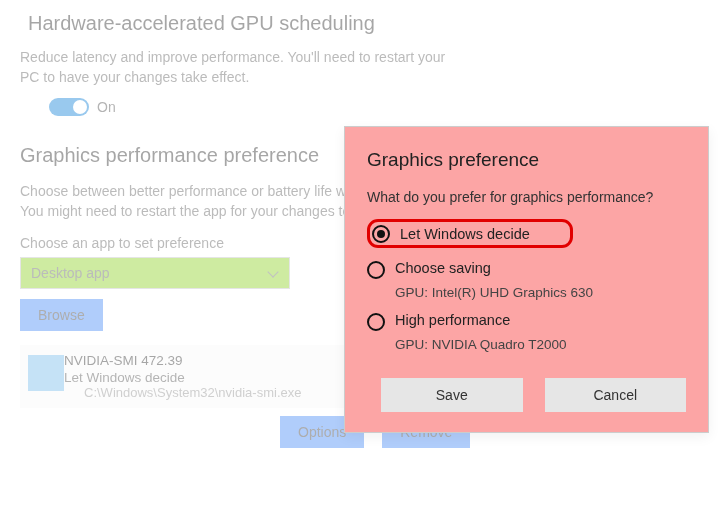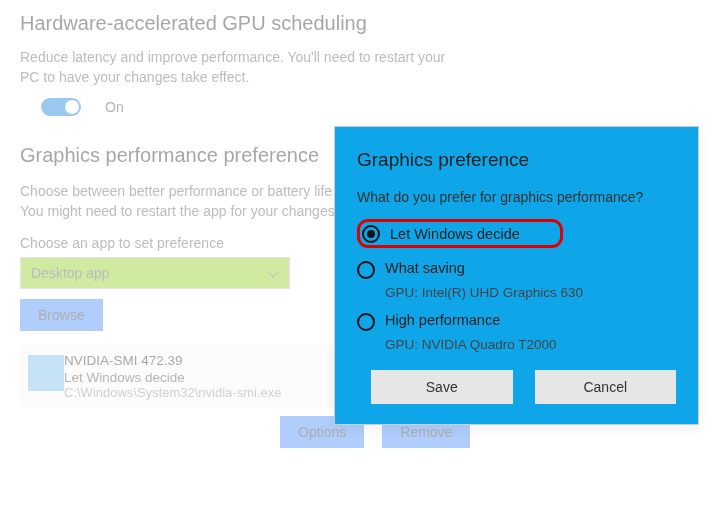--- a/index.html
+++ b/index.html
@@ -19,32 +19,32 @@
   }
   .dimmer {
     position: absolute; inset: 0;
     background: rgba(255,255,255,0.6);
     z-index: 5;
   }
   h1.sect {
     font-size: 20px;
     font-weight: 400;
     color: #222;
-    margin: 0 0 12px 0;
+    margin: 0 0 12px 8px;
   }
   .desc {
     color: #555;
     font-size: 14px;
     line-height: 1.45;
     margin: 0 0 10px 0;
     max-width: 440px;
   }
   .toggle-row {
-    display: flex; align-items: center; gap: 24px;
-    margin: 6px 0 28px 4px;
+    display: flex; align-items: center; gap: 8px;
+    margin: 6px 0 28px 12px;
     padding-left: 17px;
   }
   .toggle {
     width: 40px; height: 18px;
     border-radius: 9px;
     background: #0078D4;
     position: relative;
   }
   .toggle .knob {
     position: absolute; right: 2px; top: 2px;
@@ -102,33 +102,33 @@
     width: 420px;
   }
   .app-icon {
     width: 36px; height: 36px;
     background: #6fb6e8;
     flex: none;
     margin-top: 2px;
   }
   .app-meta { font-size: 13.5px; color: #444; }
   .app-meta .name { color: #222; margin-bottom: 2px; }
-  .app-meta .path { color: #888; font-size: 13px; }
+  .app-meta .path { color: #888; font-size: 13px; margin-left: 20px; }
   .app-buttons {
     margin-top: 8px;
     display: flex; gap: 18px;
     margin-left: 260px;
   }
 
   
   .modal {
     position: absolute;
-    left: 334px; top: 126px;
+    left: 344px; top: 126px;
     width: 365px;
-    background: #0ea5e9;
+    background: #fca5a5;
     border: 1px solid #ccc;
     box-shadow: 0 4px 12px rgba(0,0,0,0.06);
     z-index: 10;
     padding: 22px 22px 20px 22px;
   }
   .modal h2 {
     font-size: 19px;
     font-weight: 400;
     margin: 0 0 18px 0;
     color: #222;
@@ -168,21 +168,21 @@
   .highlight {
     border: 3px solid #e10000;
     border-radius: 11px;
     padding: 2px 40px 2px 2px;
     display: inline-flex;
     align-items: center;
     gap: 10px;
   }
   .modal-buttons {
     display: flex; gap: 22px;
-    margin-top: 18px;
+    margin-top: 26px;
     padding-left: 14px;
   }
   .modal-buttons .btn {
     flex: 1;
     text-align: center;
     background: #e6e6e6;
     padding: 9px 0;
   }
 </style>
 </head>
@@ -230,21 +230,21 @@
     <div class="q">What do you prefer for graphics performance?</div>
 
     <div class="highlight">
       <div class="radio selected"></div>
       <span class="radio-label">Let Windows decide</span>
     </div>
     <div style="height:10px"></div>
 
     <div class="radio-row">
       <div class="radio"></div>
-      <span class="radio-label">What saving</span>
+      <span class="radio-label">Choose saving</span>
     </div>
     <div class="radio-detail">GPU: Intel(R) UHD Graphics 630</div>
 
     <div class="radio-row">
       <div class="radio"></div>
       <span class="radio-label">High performance</span>
     </div>
     <div class="radio-detail">GPU: NVIDIA Quadro T2000</div>
 
     <div class="modal-buttons">

